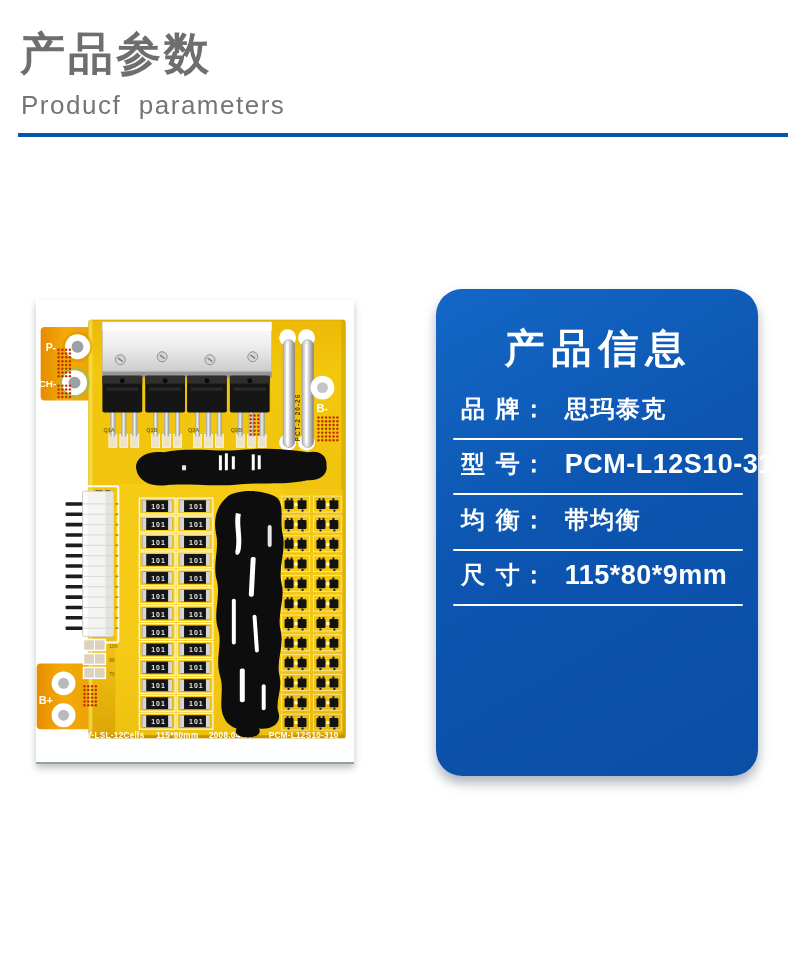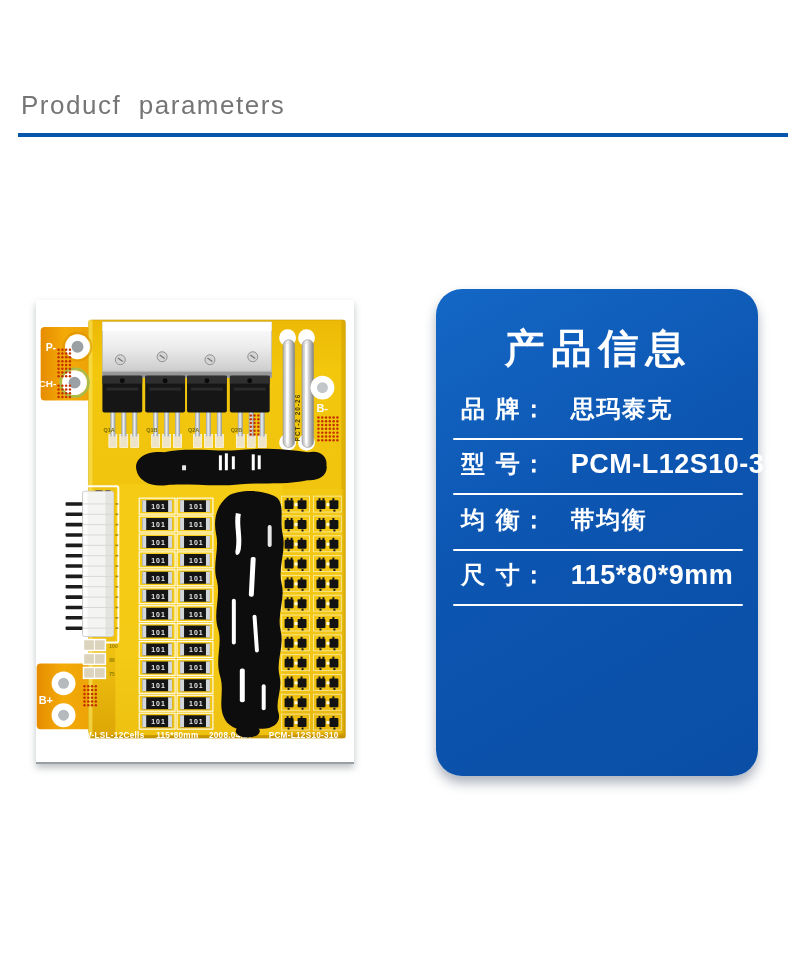--- a/index.html
+++ b/index.html
@@ -21,29 +21,30 @@
 
   
   .card{position:absolute;left:436px;top:289px;width:322px;height:487px;border-radius:26px;
         background:linear-gradient(150deg,#1467c6 0%,#0c55b0 45%,#0a4ea6 100%);
         box-shadow:0 7px 12px rgba(50,65,90,.4);color:#fff}
   .card-title{position:absolute;top:32px;left:0;right:0;text-align:center;
               font-size:40px;font-weight:bold;letter-spacing:7px;padding-left:3px}
   .rows{position:absolute;top:95px;left:0;right:0}
   .row{position:relative;height:55.5px;display:flex;align-items:center;padding:0 7px 6px 25px}
   .row .lbl{font-size:24px;font-weight:bold;letter-spacing:2px;white-space:pre}
-  .row .val{font-size:24px;font-weight:bold;margin-left:23px;letter-spacing:1.5px;white-space:nowrap}
+  .row .val{font-size:24px;font-weight:bold;margin-left:17px;letter-spacing:1.5px;white-space:nowrap}
   .row .val.latin{font-size:27px;letter-spacing:.5px}
   .row .line{position:absolute;left:17px;right:15px;bottom:0;height:2px;background:#fff;border-radius:1px}
 </style>
 </head>
 <body>
 
 <div class="page">
 
+  <div class="hdr-title">产品参数</div>
   <div class="hdr-sub">Producf parameters</div>
   <div class="hdr-line"></div>
 
   <figure class="photo">
     <svg id="pcbsvg" viewBox="0 0 318 464">
       <defs>
         <linearGradient id="gBoard" x1="0" y1="0" x2="0" y2="1">
           <stop offset="0" stop-color="#ecb906"></stop>
             <stop offset=".12" stop-color="#f2c70c"></stop>
           <stop offset=".8" stop-color="#efc012"></stop>

